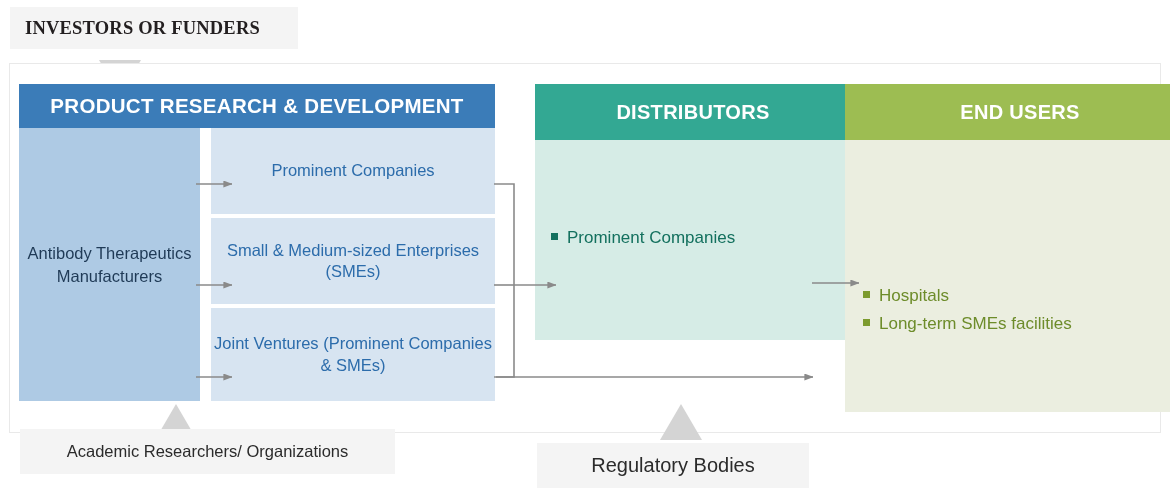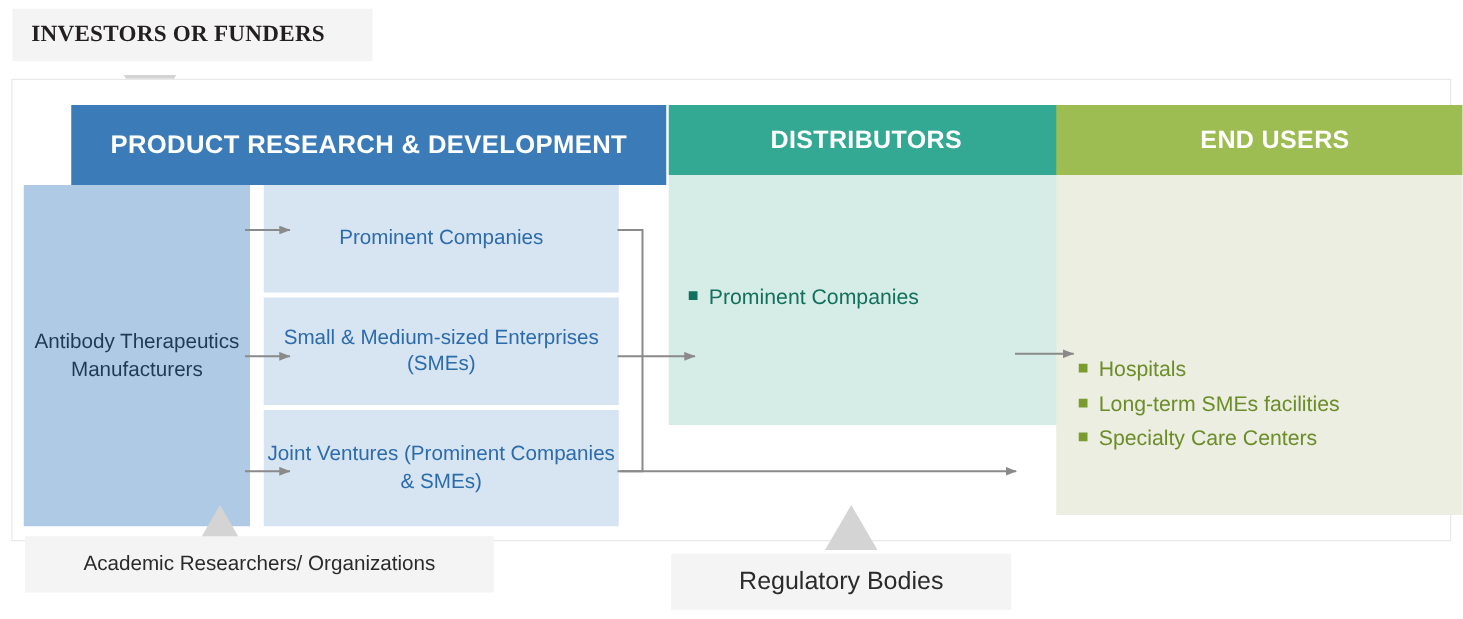--- a/index.html
+++ b/index.html
@@ -36,21 +36,21 @@
   
   .panel{position:absolute;}
   .panel-header{
     width:100%;box-sizing:border-box;display:flex;align-items:center;
     justify-content:center;color:#ffffff;font-weight:bold;letter-spacing:.3px;
   }
   .panel-body{width:100%;box-sizing:border-box;}
 
   
   #panel-rd{left:19px;top:84px;width:476px;height:333px;}
-  #panel-rd .panel-header{height:64px;background:#3b7cb8;font-size:20.5px;margin-left:38px;}
+  #panel-rd .panel-header{height:44px;background:#3b7cb8;font-size:20.5px;}
   #rd-body{position:relative;height:277px;}
   #rd-left{
     position:absolute;left:0;top:0;width:181px;height:273px;background:#aecae4;
     display:flex;align-items:center;justify-content:center;text-align:center;
     font-size:16.5px;line-height:1.35;color:#1f3a56;box-sizing:border-box;
   }
   .rd-sub{
     position:absolute;left:192px;width:284px;background:#d7e4f1;
     display:flex;align-items:center;justify-content:center;text-align:center;
     font-size:16.5px;line-height:1.3;color:#2c6cab;box-sizing:border-box;
@@ -147,24 +147,20 @@
   <div class="panel-body" id="end-body">
     <ul class="bullets" id="end-list">
       <li>
         <span class="sq"></span>
         <span>Hospitals</span>
       </li>
       <li>
         <span class="sq"></span>
         <span>Long-term SMEs facilities</span>
       </li>
-      <li>
-        <span class="sq"></span>
-        <span>Specialty Care Centers</span>
-      </li>
     </ul>
   </div>
 </div>
 
 <svg id="connectors" viewBox="0 0 1170 495" xmlns="http://www.w3.org/2000/svg">
   <defs>
     <marker id="ah" markerWidth="9" markerHeight="7" refX="8.6" refY="3.5" orient="auto" markerUnits="userSpaceOnUse">
       <path d="M0,0 L9,3.5 L0,7 z" fill="#8a8a8a"></path>
     </marker>
   </defs>

